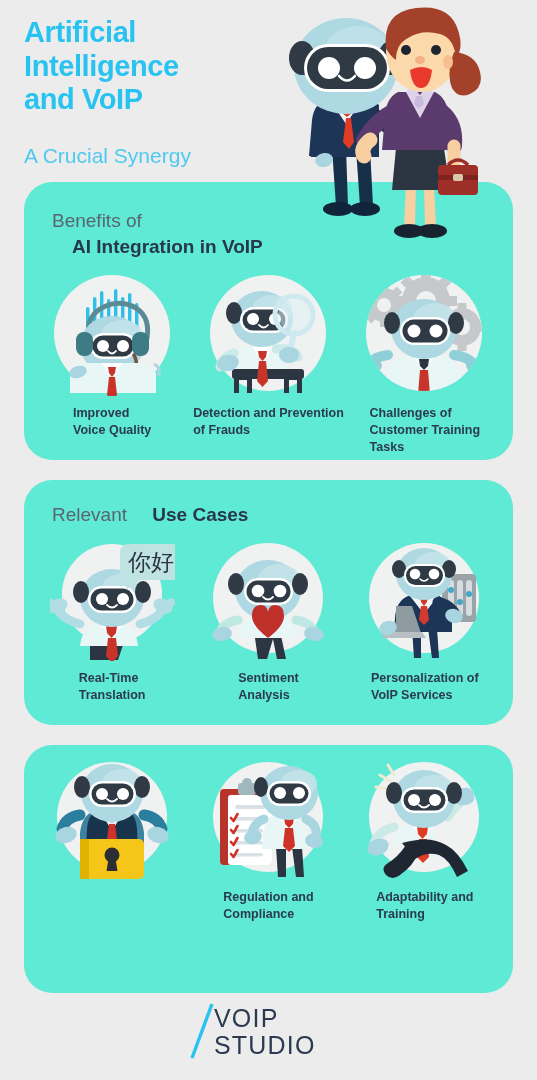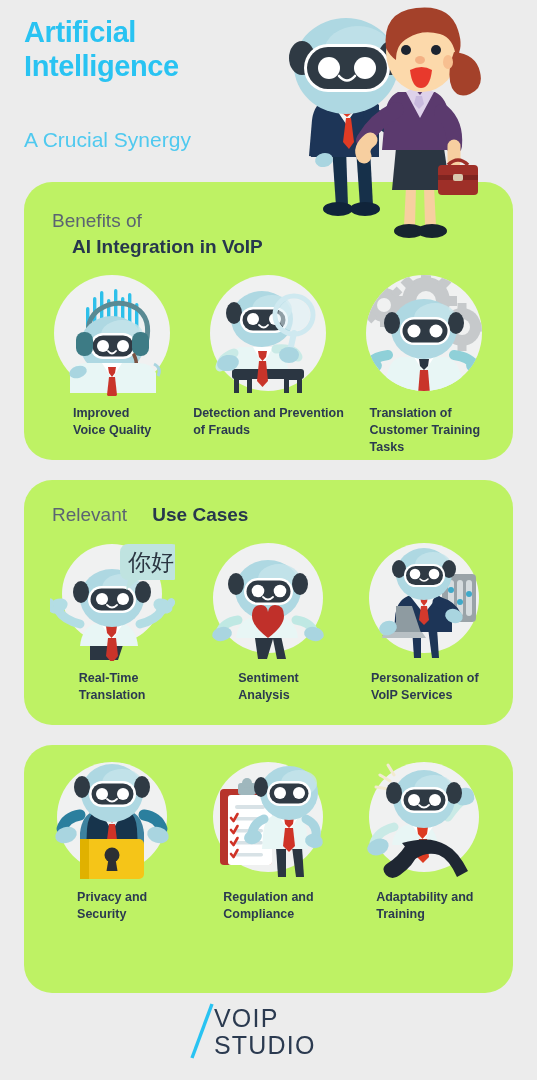--- a/index.html
+++ b/index.html
@@ -13,29 +13,29 @@
   .page { position:relative; width:478px; height:1080px; }
 
   
   .hero { position:relative; height:185px; }
   .hero-title {
     position:absolute; left:24px; top:16px;
     font-size:29px; line-height:1.16; font-weight:bold;
     color:#29c3f2; letter-spacing:-0.4px; z-index:3;
   }
   .hero-sub {
-    position:absolute; left:24px; top:128px;
+    position:absolute; left:24px; top:144px;
     font-size:21px; color:#4fc9ef; font-weight:normal; z-index:3;
   }
   .hero-art { position:absolute; right:-4px; top:0; width:272px; height:250px; z-index:2; }
 
   
   .card {
     position:absolute; left:24px; width:489px;
-    background:#bef264; border-radius:28px;
+    background:#5eead4; border-radius:28px;
   }
   .card-title { font-size:19px; color:#5b6472; font-weight:normal; line-height:1.35; }
   .card-title b { color:#27374d; font-weight:bold;margin-left:20px; }
   .card-title .tline { display:block; }
 
   .row { display:flex; }
   .cell { flex:1; display:flex; flex-direction:column; align-items:center; }
   .ico { width:125px; height:125px; }
   .cap {
     margin-top:9px; 
@@ -48,20 +48,21 @@
 </style>
 </head>
 <body>
 
 <div class="page">
 
   <div class="hero">
     <div class="hero-title">
       <span>Artificial</span><br>
       <span>Intelligence</span><br>
+      <span>and VoIP</span>
     </div>
     <div class="hero-sub">A Crucial Synergy</div>
 
     <svg class="hero-art" viewBox="0 0 272 250">
 
       <g>
 
         <path d="M122 148 l14 0 l2 58 l-12 0 z" fill="#16304a"></path>
         <path d="M146 148 l14 0 l3 58 l-13 0 z" fill="#16304a"></path>
         <ellipse cx="128" cy="209" rx="15" ry="7" fill="#10243a"></ellipse>
@@ -272,21 +273,21 @@
             <ellipse cx="73" cy="47" rx="21" ry="15" fill="#c6e5eb" opacity="0.8"></ellipse>
             <ellipse cx="30" cy="52" rx="8" ry="11" fill="#2f3a44"></ellipse>
             <ellipse cx="94" cy="52" rx="8" ry="11" fill="#2f3a44"></ellipse>
             <rect x="38" y="46" width="50" height="28" rx="14" fill="#ffffff"></rect>
             <rect x="40.5" y="48.5" width="45" height="23" rx="11.5" fill="#2f3a44"></rect>
             <circle cx="52" cy="60" r="6.5" fill="#ffffff"></circle>
               <circle cx="74" cy="60" r="6.5" fill="#ffffff"></circle>
           </g>
         </svg>
         <div class="cap">
-          <span>Translation of</span><br>
+          <span>Challenges of</span><br>
           <span>Customer Training</span><br>
           <span>Tasks</span>
         </div>
       </div>
     </div>
   </div>
 
   <div class="card" style="top:480px; height:245px;">
     <div class="card-title" style="padding:22px 0 0 28px;">
       <span>Relevant </span><b>Use Cases</b>
@@ -421,24 +422,20 @@
           <rect x="39" y="26" width="47" height="26" rx="13" fill="#ffffff"></rect>
           <rect x="41.5" y="28.5" width="42" height="21" rx="10.5" fill="#2f3a44"></rect>
           <circle cx="52" cy="39" r="6" fill="#ffffff"></circle>
             <circle cx="73" cy="39" r="6" fill="#ffffff"></circle>
           <path d="M57 44 q5 5 10 0" stroke="#ffffff" stroke-width="1.8" fill="none" stroke-linecap="round"></path>
           <rect x="30" y="84" width="64" height="40" rx="5" fill="#f5c518"></rect>
           <rect x="30" y="84" width="9" height="40" fill="#e0b100"></rect>
           <circle cx="62" cy="100" r="7.5" fill="#2b2f33"></circle>
           <path d="M58.5 104 l7 0 l2 12 l-11 0 z" fill="#2b2f33"></path>
         </svg>
-        <div class="cap">
-          <span>Privacy and</span><br>
-          <span>Security</span>
-        </div>
       </div>
 
       <div class="cell">
         <svg class="ico" viewBox="0 0 125 125">
           <circle cx="62" cy="62" r="55" fill="#f0f1f1"></circle>
           <rect x="14" y="34" width="52" height="76" rx="4" fill="#b7342b"></rect>
           <rect x="22" y="40" width="44" height="70" rx="3" fill="#ffffff"></rect>
           <rect x="32" y="28" width="18" height="12" rx="3" fill="#9fb7bd"></rect>
           <circle cx="41" cy="28" r="5" fill="#9fb7bd"></circle>
           <rect x="29" y="50" width="30" height="4" rx="2" fill="#d8e2e6"></rect>

